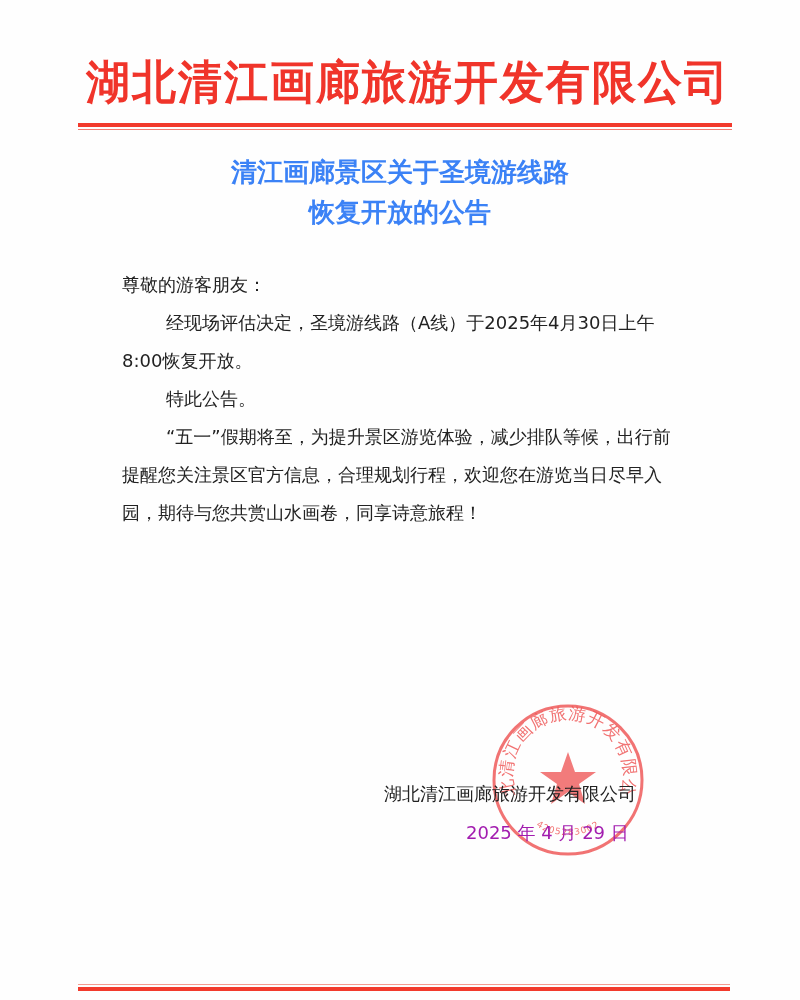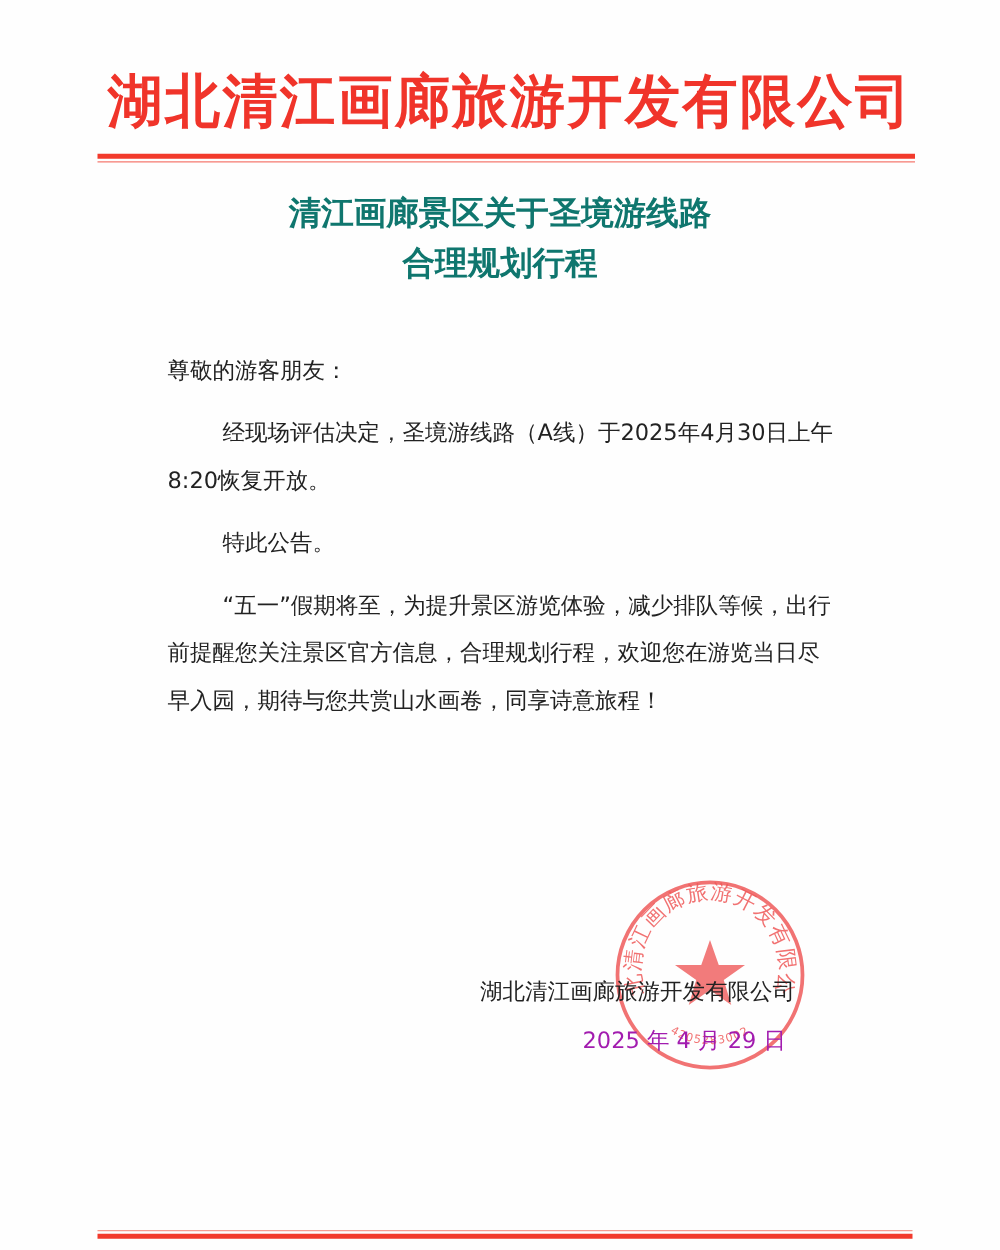--- a/index.html
+++ b/index.html
@@ -1,44 +1,44 @@
 <!DOCTYPE html>
 <html><head>
 <meta charset="utf-8">
 <style>
   html, body { margin:0; padding:0; }
   body { width:800px; height:1000px; background:#fefefe; position:relative; overflow:hidden; font-family:"DejaVu Serif", serif; color:#222; }
   .letterhead { position:absolute; left:86px; top:52px; width:640px; text-align:center; font-family:"DejaVu Serif", serif; font-weight:bold; font-size:44px; color:#f0342a; letter-spacing:2px; line-height:60px; white-space:nowrap; transform:scaleY(1.05); }
   .rule-top-thick { position:absolute; left:78px; top:123px; width:654px; height:4px; background:#f23a2c; }
   .rule-top-thin { position:absolute; left:78px; top:129px; width:654px; height:1px; background:#f57a70; }
-  .title { position:absolute; left:150px; width:500px; text-align:center; font-family:Liberation Mono, monospace; font-weight:bold; font-size:26px; color:#0f766e; line-height:40px; }
+  .title { position:absolute; left:150px; width:500px; text-align:center; font-family:Liberation Sans, sans-serif; font-weight:bold; font-size:26px; color:#3b82f6; line-height:40px; }
   .t1 { top:152px; }
   .t2 { top:192px; }
   .body { position:absolute; left:122px; width:560px; font-family:"DejaVu Sans", sans-serif; font-size:18px; color:#222; line-height:38px; }
-  .p { margin:12px; text-indent:0; }
+  .p { margin:0; text-indent:0; }
   .indent { text-indent:44px; }
   .sig { position:absolute; left:384px; top:775px; width:320px; font-family:"DejaVu Sans", sans-serif; font-size:18px; color:#222; line-height:38px; }
   .sig-date { position:absolute; left:466px; top:814px; font-family:"DejaVu Sans", sans-serif; font-size:18px; color:#a21caf; line-height:38px; }
   .stamp { position:absolute; left:488px; top:700px; width:160px; height:160px; }
   .rule-bot-thin { position:absolute; left:78px; top:984px; width:652px; height:1px; background:#f59a90; }
   .rule-bot-thick { position:absolute; left:78px; top:987px; width:652px; height:4px; background:#f23a2c; }
 </style>
 </head>
 <body>
 
 <div class="letterhead">湖北清江画廊旅游开发有限公司</div>
 <div class="rule-top-thick"></div>
 <div class="rule-top-thin"></div>
 
 <div class="title t1">清江画廊景区关于圣境游线路</div>
-<div class="title t2">合理规划行程</div>
+<div class="title t2">恢复开放的公告</div>
 
 <div class="body" style="top:266px;">
   <p class="p">尊敬的游客朋友：</p>
-  <p class="p indent">经现场评估决定，圣境游线路（A线）于2025年4月30日上午8:20恢复开放。</p>
+  <p class="p indent">经现场评估决定，圣境游线路（A线）于2025年4月30日上午8:00恢复开放。</p>
   <p class="p indent">特此公告。</p>
   <p class="p indent">“五一”假期将至，为提升景区游览体验，减少排队等候，出行前提醒您关注景区官方信息，合理规划行程，欢迎您在游览当日尽早入园，期待与您共赏山水画卷，同享诗意旅程！</p>
 </div>
 
 <svg class="stamp" viewBox="0 0 160 160">
   <defs>
     <path id="arcTop" d="M 26 90 A 56 56 0 1 1 134 90"></path>
     <path id="arcBot" d="M 40 120 A 60 60 0 0 0 120 120"></path>
   </defs>
   <circle cx="80" cy="80" r="74" fill="none" stroke="#ef5a5a" stroke-width="3" opacity="0.85"></circle>

